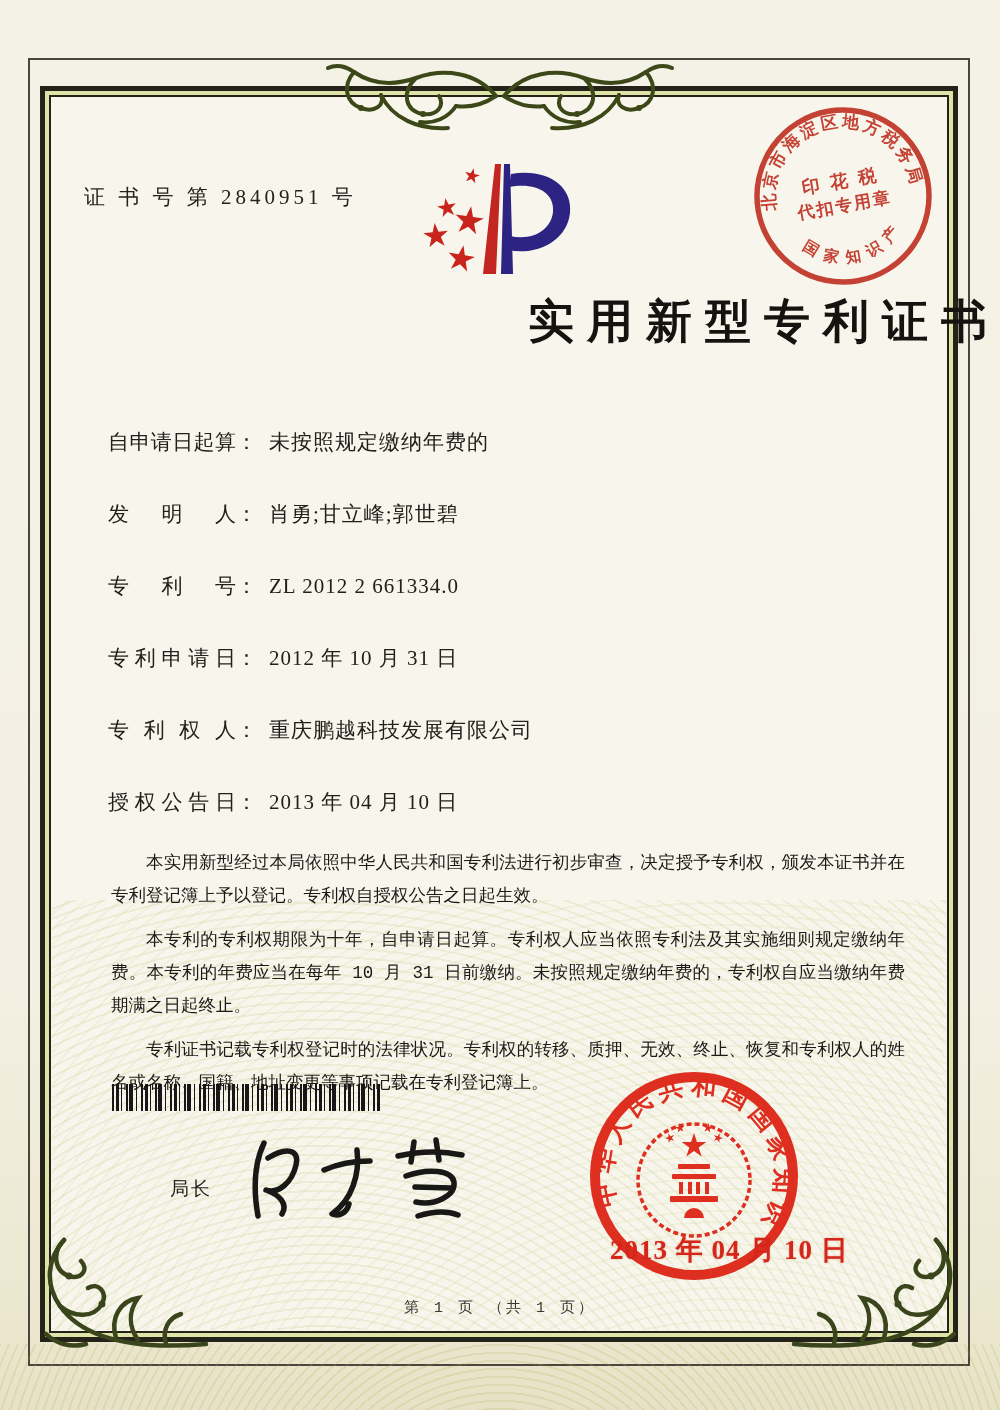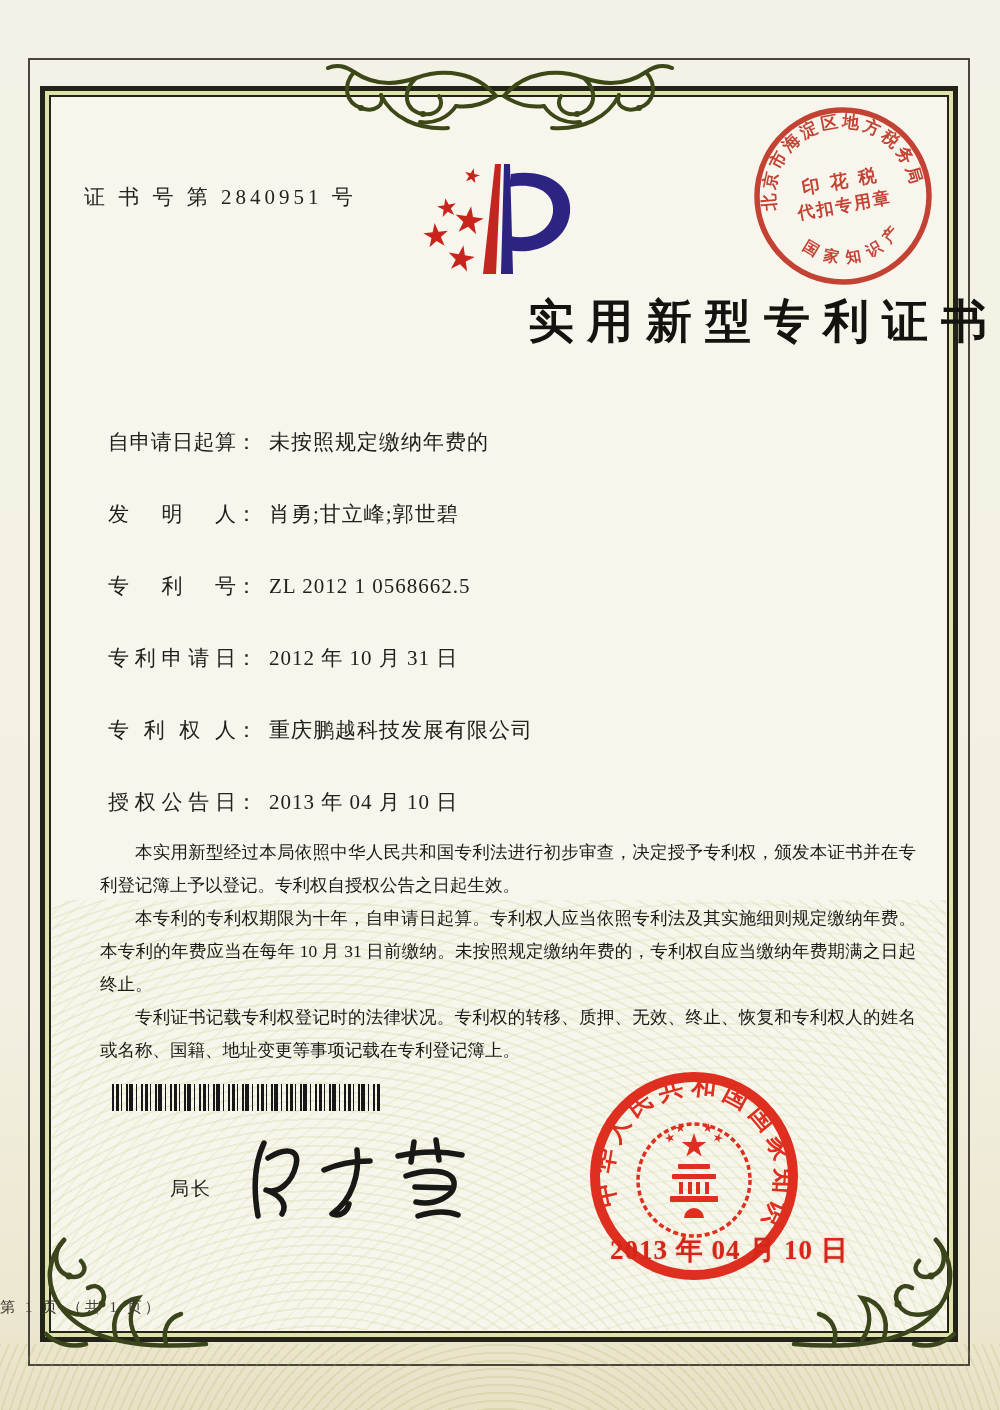--- a/index.html
+++ b/index.html
@@ -29,41 +29,41 @@
     font-size:46px;font-weight:bold;letter-spacing:13px;color:#151310;}
 
   .fields{position:absolute;left:108px;top:428px;}
   .field-row{height:30px;margin-bottom:42px;font-size:21px;white-space:nowrap;color:#22201c;}
   .flabel{display:inline-block;width:128px;text-align:justify;text-align-last:justify;vertical-align:bottom;}
   .fcolon{display:inline-block;margin-right:12px;}
   .fvalue{letter-spacing:1px;}
 
   .body-text{position:absolute;left:100px;width:816px;top:836px;font-size:17.5px;line-height:33px;
     text-align:justify;color:#1c1a17;}
-  .body-text p{margin:0;text-indent:2em;}
+  .body-text p{margin:11px;text-indent:2em;font-family:Liberation Mono, monospace;}
 
   .barcode{position:absolute;left:112px;top:1084px;width:270px;height:27px;
     background:repeating-linear-gradient(90deg,
       #171717 0 2px, rgba(0,0,0,0) 2px 4px,
       #171717 4px 7px, rgba(0,0,0,0) 7px 9px,
       #171717 9px 10px, rgba(0,0,0,0) 10px 14px,
       #171717 14px 16px, rgba(0,0,0,0) 16px 17px,
       #171717 17px 21px, rgba(0,0,0,0) 21px 24px,
       #171717 24px 25px, rgba(0,0,0,0) 25px 29px);}
 
   .signer-title{position:absolute;left:170px;top:1176px;font-size:19px;letter-spacing:2px;color:#24221e;}
   .signature{position:absolute;left:228px;top:1116px;width:258px;height:122px;}
 
   .tax-stamp{position:absolute;left:750px;top:103px;width:186px;height:186px;transform:rotate(-10deg);opacity:.93;}
   .seal{position:absolute;left:586px;top:1068px;width:216px;height:216px;opacity:.96;}
   .seal-date{position:absolute;left:610px;top:1232px;font-size:27px;font-weight:bold;letter-spacing:1px;
     color:#d5261a;white-space:nowrap;text-shadow:0 0 2px rgba(213,38,26,.35);}
 
-  .footer{position:absolute;left:0;right:0;top:1298px;font-size:15px;
-    letter-spacing:3px;color:#3a382f;}
+  .footer{position:absolute;left:0;right:0;top:1298px;text-align:center;font-size:15px;
+    letter-spacing:3px;color:#3a382f;font-family:Liberation Mono, monospace;}
 
   .logo{position:absolute;left:395px;top:146px;width:200px;height:142px;}
   .ornament-top{position:absolute;left:298px;top:56px;width:404px;height:86px;}
   .flourish{position:absolute;width:200px;height:150px;}
   .flourish.bl{left:16px;top:1226px;}
   .flourish.br{left:784px;top:1226px;transform:scaleX(-1);}
 </style>
 </head>
 <body>
 
@@ -159,21 +159,21 @@
   <div class="title">实用新型专利证书</div>
 
   <div class="fields">
     <div class="field-row">
       <span class="flabel">自申请日起算</span><span class="fcolon">：</span><span class="fvalue">未按照规定缴纳年费的</span>
     </div>
     <div class="field-row">
       <span class="flabel">发明人</span><span class="fcolon">：</span><span class="fvalue">肖勇;甘立峰;郭世碧</span>
     </div>
     <div class="field-row">
-      <span class="flabel">专利号</span><span class="fcolon">：</span><span class="fvalue">ZL 2012 1 0568662.5</span>
+      <span class="flabel">专利号</span><span class="fcolon">：</span><span class="fvalue">ZL 2012 2 661334.0</span>
     </div>
     <div class="field-row">
       <span class="flabel">专利申请日</span><span class="fcolon">：</span><span class="fvalue">2012 年 10 月 31 日</span>
     </div>
     <div class="field-row">
       <span class="flabel">专利权人</span><span class="fcolon">：</span><span class="fvalue">重庆鹏越科技发展有限公司</span>
     </div>
     <div class="field-row">
       <span class="flabel">授权公告日</span><span class="fcolon">：</span><span class="fvalue">2013 年 04 月 10 日</span>
     </div>

